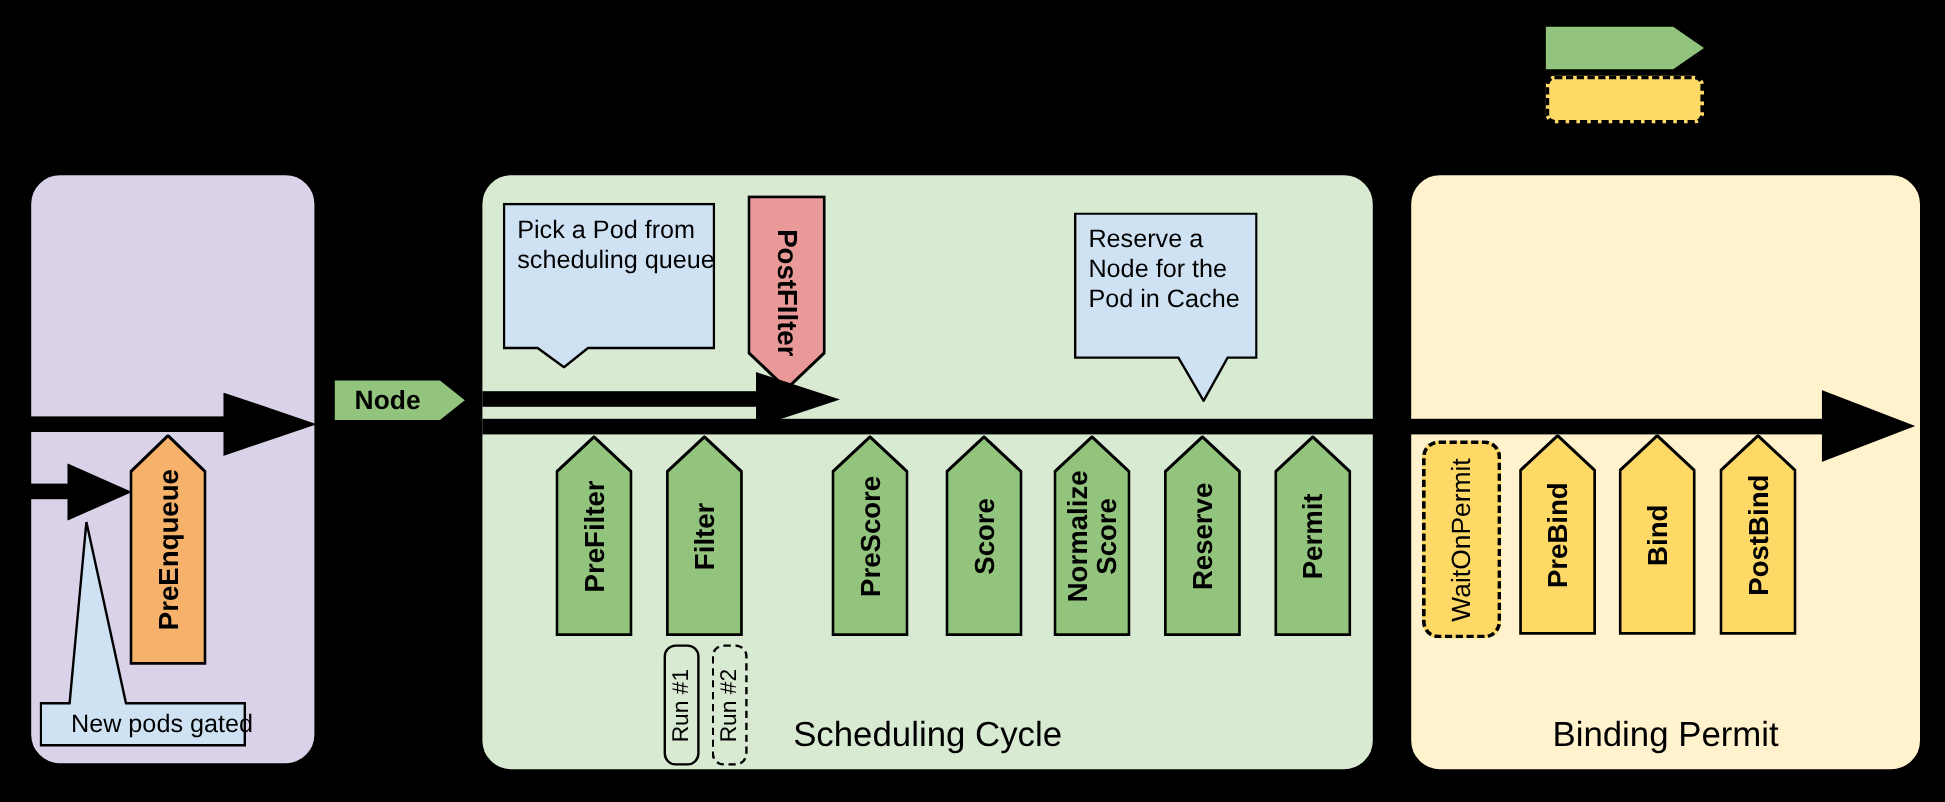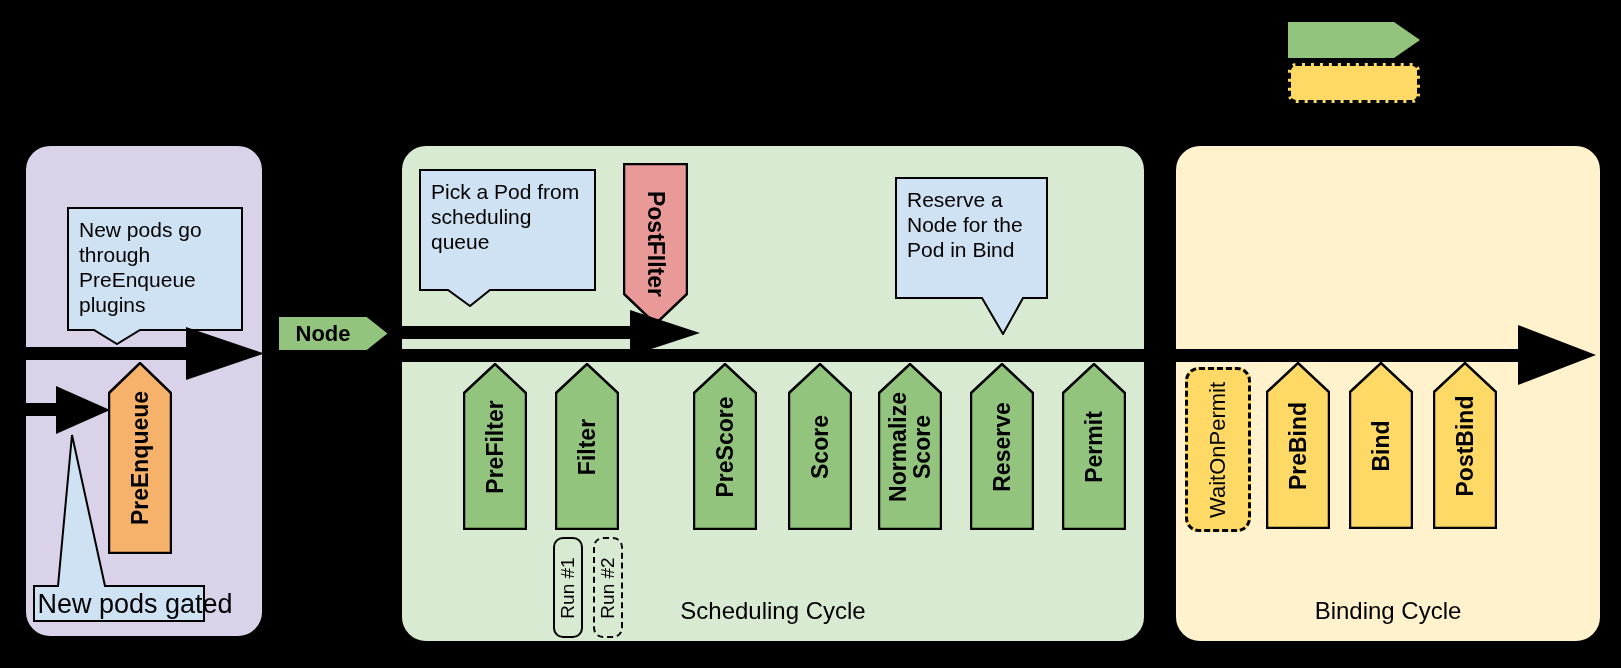--- a/index.html
+++ b/index.html
@@ -5,21 +5,21 @@
   html,body{margin:0;padding:0;background:#000;}
   #canvas{position:relative;width:1621px;height:668px;background:#000;overflow:hidden;
           font-family:"Liberation Sans",sans-serif;color:#000;}
 
   
   .section{position:absolute;border:4px solid #000;border-radius:28px;box-sizing:border-box;}
   #queue-box{left:22px;top:142px;width:244px;height:498px;background:#d9d2e9;}
   #scheduling-box{left:398px;top:142px;width:750px;height:503px;background:#d9ead3;}
   #binding-box{left:1172px;top:142px;width:432px;height:503px;background:#fff2cc;}
 
-  .cycle-title{position:absolute;font-size:24px;text-align:center;}
+  .cycle-title{position:absolute;font-size:29px;text-align:center;}
 
   
   .bar{position:absolute;background:#000;}
   .head-r{position:absolute;background:#000;clip-path:polygon(0 0,100% 50%,0 100%);}
 
   
   .pent{position:absolute;width:64px;height:167px;}
   .pent svg{position:absolute;left:0;top:0;}
   .pent polygon,.pent path{stroke:#000;stroke-width:2.5px;}
   .fill-green polygon{fill:#93c47d;}
@@ -28,21 +28,21 @@
   .fill-red polygon{fill:#ea9999;}
 
   .vlabel{position:absolute;left:50%;top:50%;width:160px;
           transform:translate(-50%,-50%) rotate(-90deg);
           text-align:center;font-weight:bold;font-size:23px;line-height:24px;}
   .vlabel.down{transform:translate(-50%,-50%) rotate(90deg);}
   .vlabel.reg{font-weight:normal;font-size:22px;}
   .vlabel.run{font-weight:normal;font-size:19px;width:110px;}
 
   
-  .bubble{position:absolute;}
+  .bubble{position:absolute;padding-left:16px;}
   .bubble svg{position:absolute;left:0;top:0;}
   .bubble path{fill:#cfe2f3;stroke:#000;stroke-width:2px;}
   .bubble-text{position:absolute;left:0;top:0;right:0;font-size:21px;line-height:25px;padding:10px 12px;}
 
   
   .dashedbox{position:absolute;box-sizing:border-box;background:#ffd966;border:3px dashed #000;}
   .runbox{position:absolute;box-sizing:border-box;width:30px;height:101px;border-radius:10px;
           background:#d9ead3;border:2px solid #000;}
   .runbox.dashed{border-style:dashed;}
 
@@ -54,69 +54,63 @@
               align-items:center;justify-content:center;font-weight:bold;font-size:22px;}
 
   
   #legend-arrow{position:absolute;left:1288px;top:22px;width:132px;height:36px;}
   #legend-dashed{left:1288px;top:63px;width:132px;height:40px;border-radius:8px;}
 
   #gated-callout{position:absolute;left:33px;top:433px;width:172px;height:190px;}
   #gated-callout svg{position:absolute;left:0;top:0;}
   #gated-callout path{fill:#cfe2f3;stroke:#000;stroke-width:2px;}
   #gated-text{position:absolute;left:0;top:153px;width:204px;height:36px;display:flex;
-              align-items:center;justify-content:center;font-size:27px;}
+              align-items:center;justify-content:center;font-size:21px;}
 </style>
 </head>
 <body>
 
 <div id="canvas">
 
   <svg id="legend-arrow" width="132" height="36" viewBox="0 0 132 36">
       <polygon points="0,0 106,0 132,18 106,36 0,36" fill="#93c47d"></polygon>
     </svg>
   <div id="legend-dashed" class="dashedbox"></div>
 
   <div id="queue-box" class="section"></div>
   <div id="scheduling-box" class="section"></div>
   <div id="binding-box" class="section"></div>
 
   <div class="cycle-title" style="left:598px;top:597px;width:350px">Scheduling Cycle</div>
-  <div class="cycle-title" style="left:1213px;top:597px;width:350px">Binding Cycle</div>
+  <div class="cycle-title" style="left:1213px;top:597px;width:350px">Binding Permit</div>
 
   <div class="runbox" style="left:553px;top:537px">
     <span class="vlabel run">Run #1</span>
   </div>
   <div class="runbox dashed" style="left:593px;top:537px">
     <span class="vlabel run">Run #2</span>
   </div>
 
   <div class="dashedbox" style="left:1185px;top:367px;width:66px;height:165px;border-radius:14px;">
     <span class="vlabel reg" style="width:170px">WaitOnPermit</span>
   </div>
 
-  <div class="bubble" style="left:67px;top:207px;width:176px;height:138px">
-    <svg width="176" height="138" viewBox="0 0 176 138">
-        <path d="M1,1 H175 V123 H73 L50,137 L27,123 H1 Z"></path>
-      </svg>
-    <div class="bubble-text">New pods go through PreEnqueue plugins</div>
-  </div>
 
   <div class="bubble" style="left:419px;top:169px;width:177px;height:138px">
     <svg width="177" height="138" viewBox="0 0 177 138">
         <path d="M1,1 H176 V121 H71 L51,137 L29,121 H1 Z"></path>
       </svg>
     <div class="bubble-text">Pick a Pod from scheduling queue</div>
   </div>
 
   <div class="bubble" style="left:895px;top:177px;width:153px;height:158px">
     <svg width="153" height="158" viewBox="0 0 153 158">
         <path d="M1,1 H152 V121 H128 L108,157 L87,121 H1 Z"></path>
       </svg>
-    <div class="bubble-text">Reserve a Node for the Pod in Bind</div>
+    <div class="bubble-text">Reserve a Node for the Pod in Cache</div>
   </div>
 
 
   <div id="gated-callout">
     <svg width="172" height="190" viewBox="0 0 172 190">
         <path d="M1,153 H25 L39,2 L72,153 H171 V188 H1 Z"></path>
       </svg>
     <div id="gated-text">New pods gated</div>
   </div>
 

